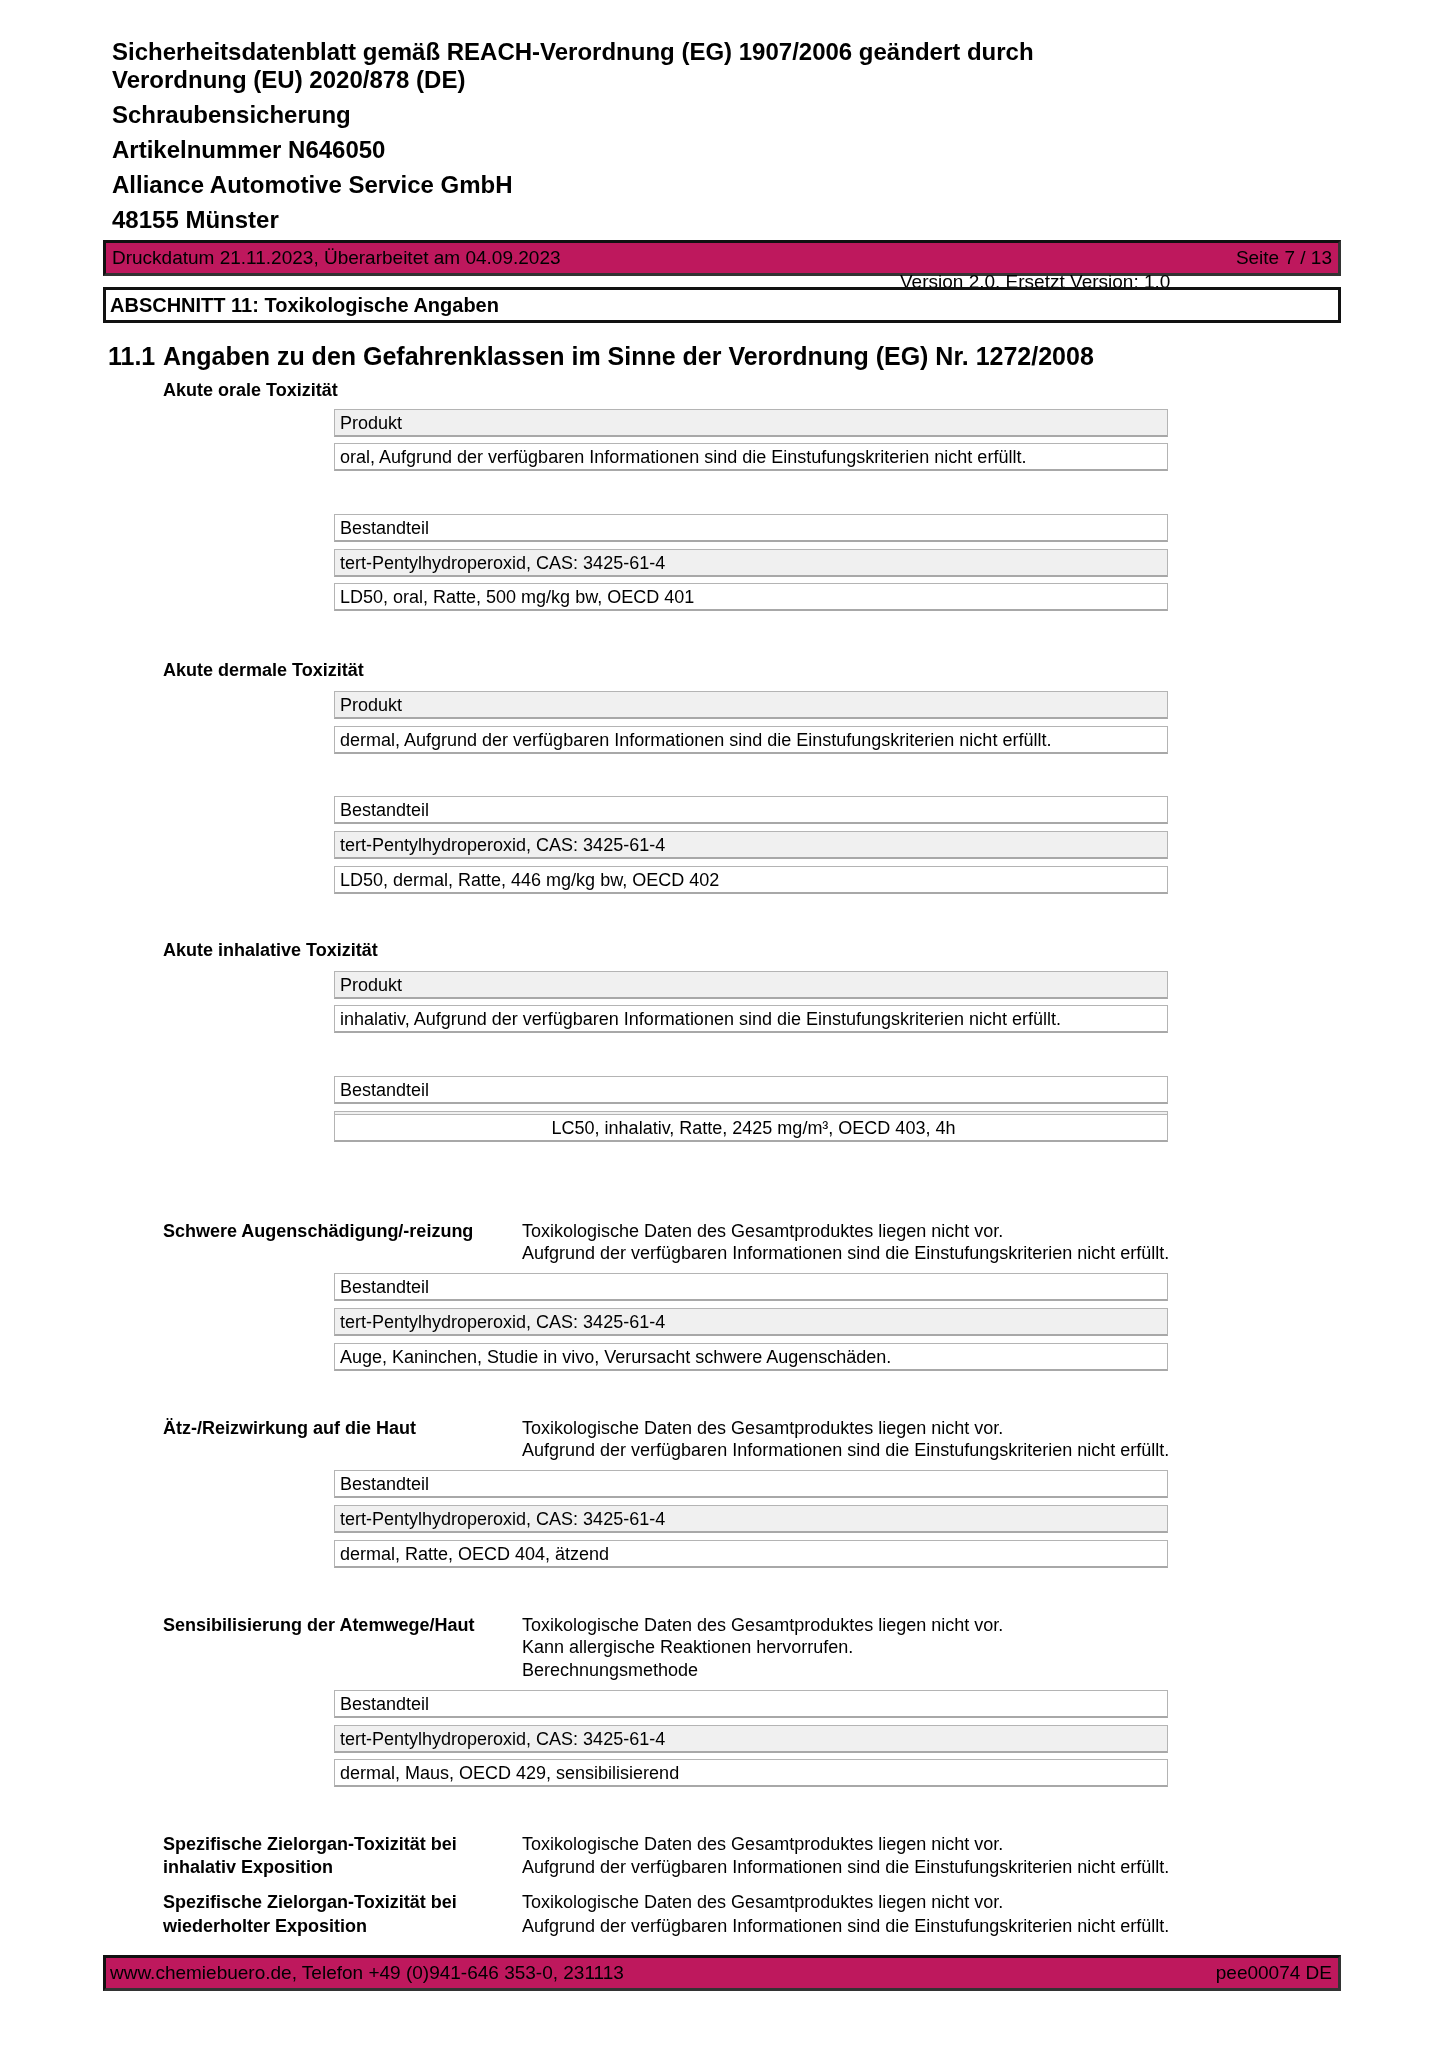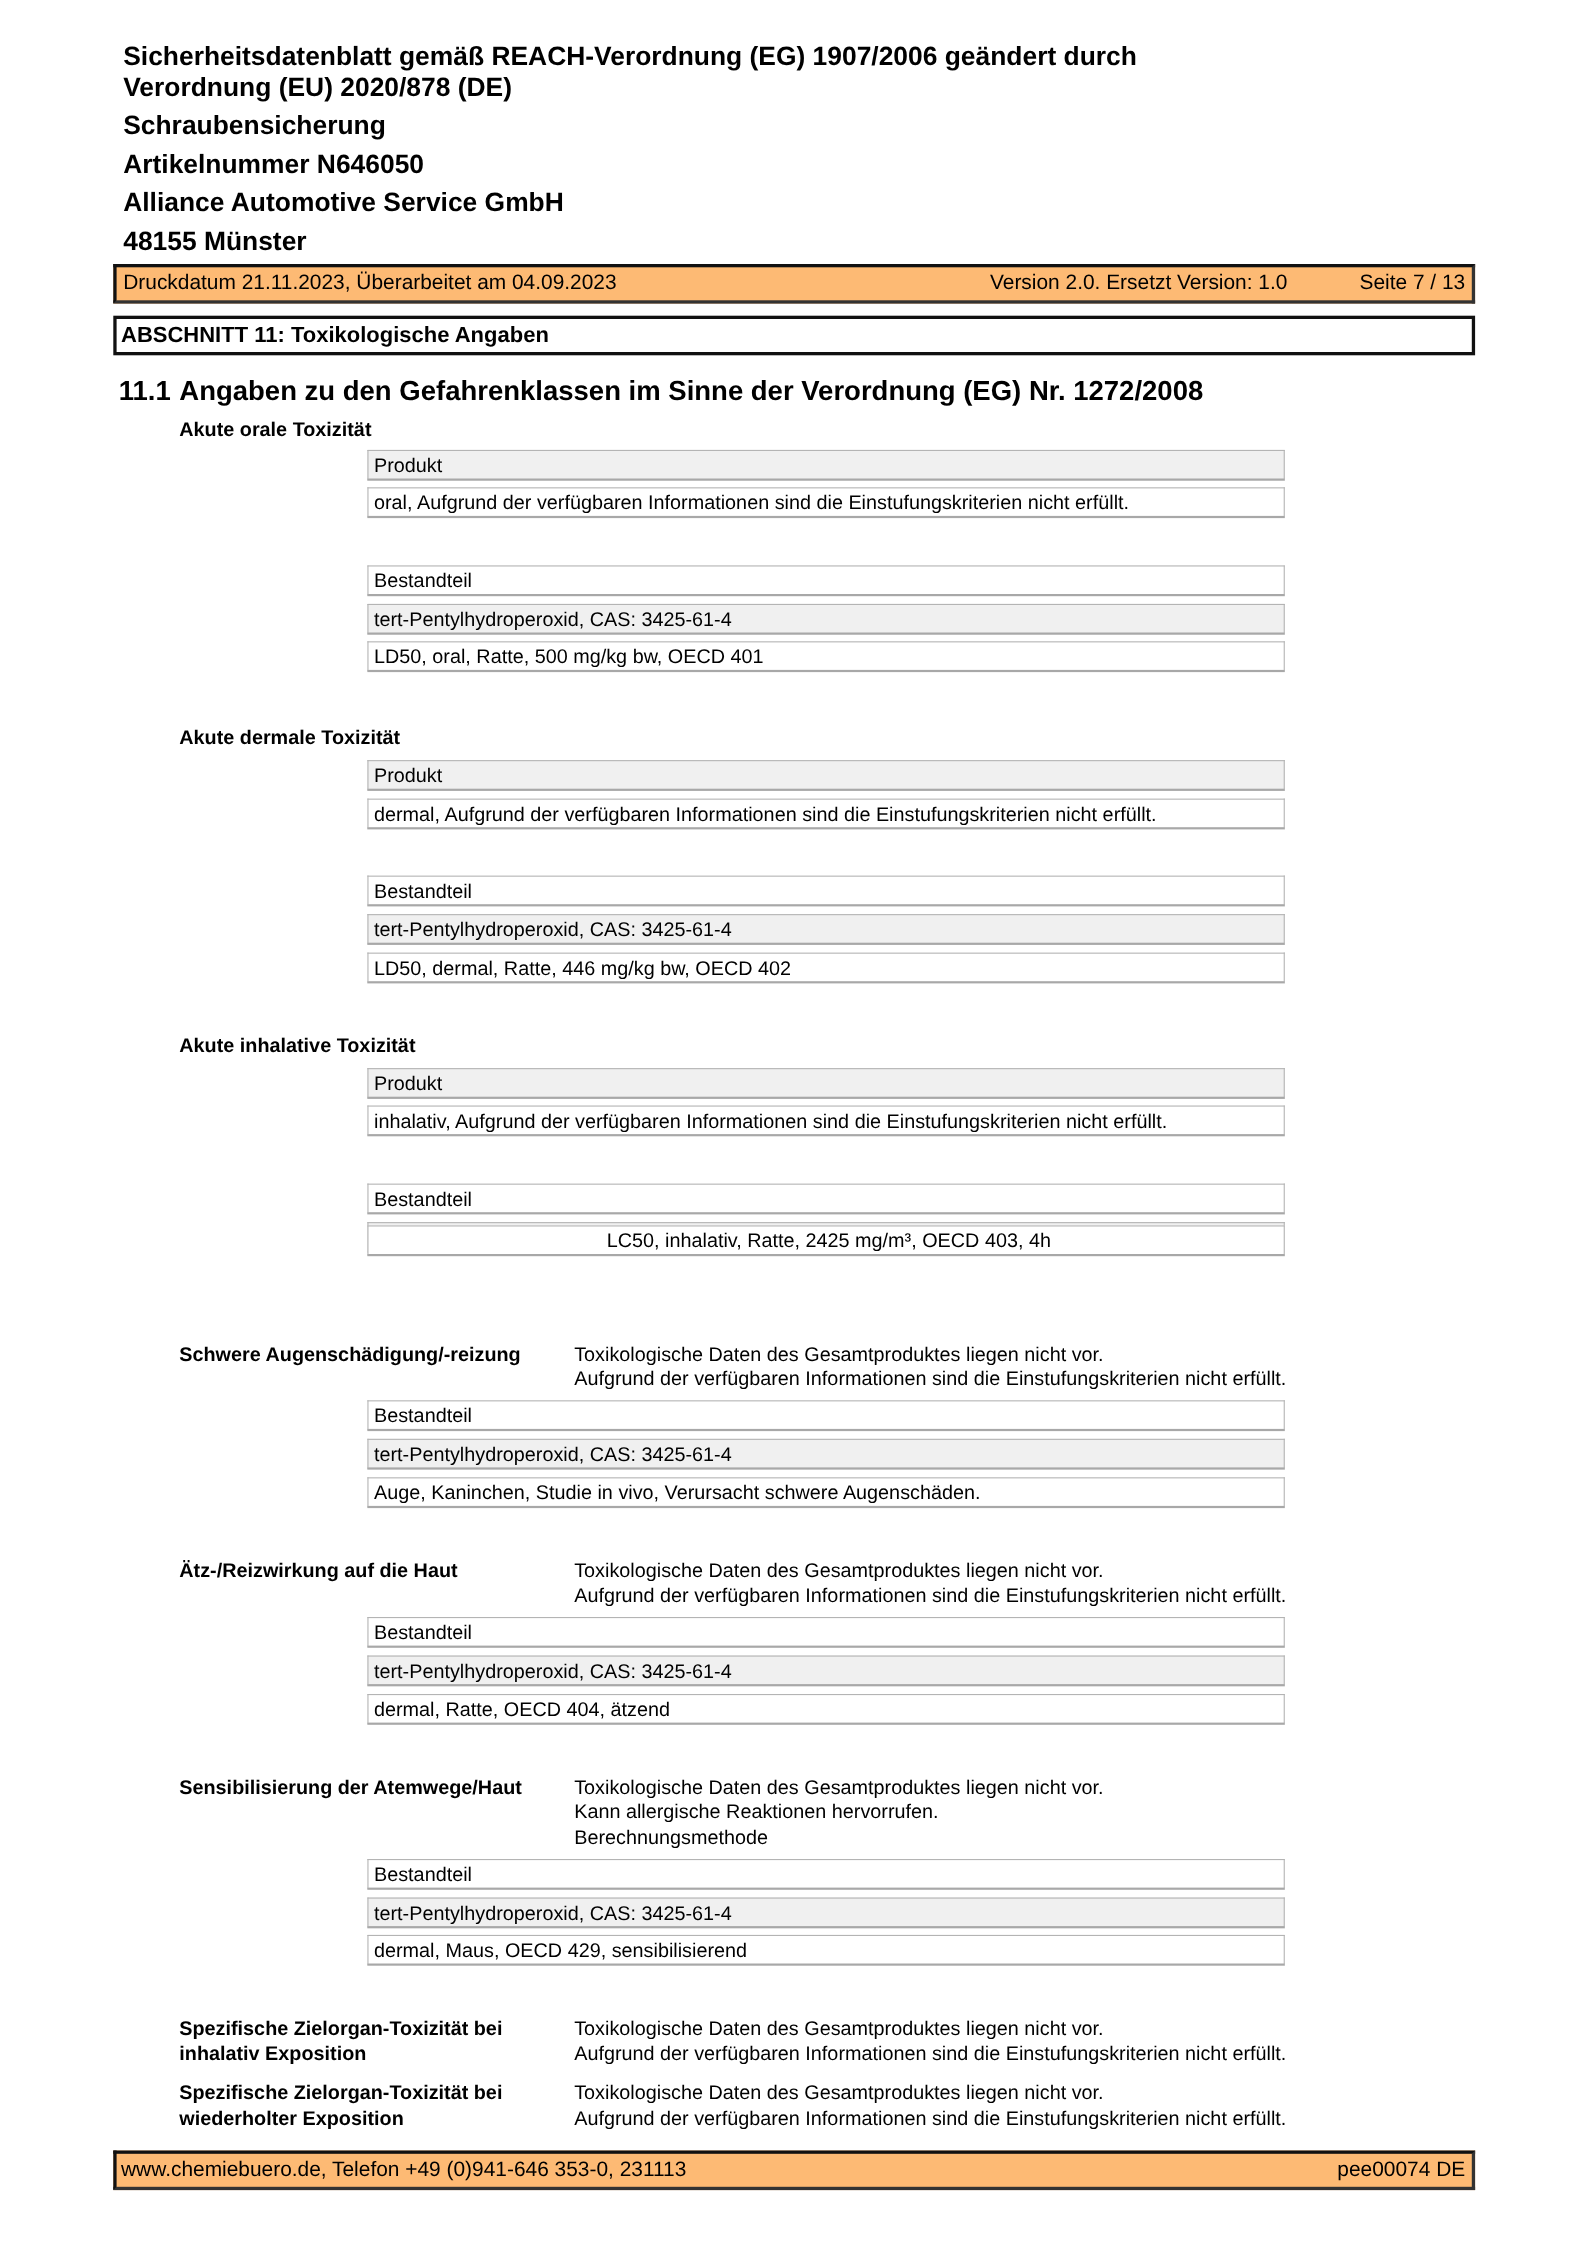--- a/index.html
+++ b/index.html
@@ -2,21 +2,21 @@
 <html><head>
 <meta charset="utf-8">
 <style>
   html, body { margin: 0; padding: 0; background: #ffffff; }
   body { width: 1445px; height: 2045px; position: relative; overflow: hidden;
          font-family: "Liberation Sans", sans-serif; color: #000; }
   .abs { position: absolute; white-space: nowrap; }
   .title { left: 112px; font-size: 24px; font-weight: bold; line-height: 28px; }
   .band { position: absolute; left: 103px; width: 1238px; box-sizing: border-box;
           border: 3px solid #111; border-right-color: #333; border-bottom-color: #333;
-          background: #fdba74; font-size: 19px; }
+          background: #be185d; font-size: 19px; }
   .band span { position: absolute; top: 50%; transform: translateY(-50%); white-space: nowrap; }
   .section-box { position: absolute; left: 103px; width: 1238px; height: 36px; box-sizing: border-box;
                  border: 3px solid #111; background: #fff; }
   .section-box span { position: absolute; left: 4px; top: 50%; transform: translateY(-50%);
                       font-size: 20px; font-weight: bold; white-space: nowrap; }
   .h2 { font-size: 25px; font-weight: bold; }
   .h3 { left: 163px; font-size: 18px; font-weight: bold; line-height: 22px; }
   .val { left: 522px; font-size: 18px; line-height: 22px; }
   .cell { position: absolute; left: 334px; width: 834px; height: 28px; box-sizing: border-box;
           border: 1px solid #b4b4b4; border-bottom: 2px solid #a8a8a8; background: #fff;
@@ -30,21 +30,21 @@
   <div class="abs title" style="top:38px;">Sicherheitsdatenblatt gemäß REACH-Verordnung (EG) 1907/2006 geändert durch</div>
   <div class="abs title" style="top:66px;">Verordnung (EU) 2020/878 (DE)</div>
   <div class="abs title" style="top:101px;">Schraubensicherung</div>
   <div class="abs title" style="top:136px;">Artikelnummer N646050</div>
   <div class="abs title" style="top:171px;">Alliance Automotive Service GmbH</div>
   <div class="abs title" style="top:206px;">48155 Münster</div>
 </div>
 
 <div class="band" style="top:240px; height:36px;">
   <span style="left:6px;">Druckdatum 21.11.2023, Überarbeitet am 04.09.2023</span>
-  <span style="left:794px;">Version 2.0. Ersetzt Version: 1.0</span>
+  <span style="left:794px;margin-top:24px;">Version 2.0. Ersetzt Version: 1.0</span>
   <span style="right:6px;">Seite 7 / 13</span>
 </div>
 
 <div class="section-box" style="top:287px;">
   <span>ABSCHNITT 11: Toxikologische Angaben</span>
 </div>
 
 <div class="abs h2" style="left:108px; top:342px;">11.1</div>
 <div class="abs h2" style="left:163px; top:342px;">Angaben zu den Gefahrenklassen im Sinne der Verordnung (EG) Nr. 1272/2008</div>
 

